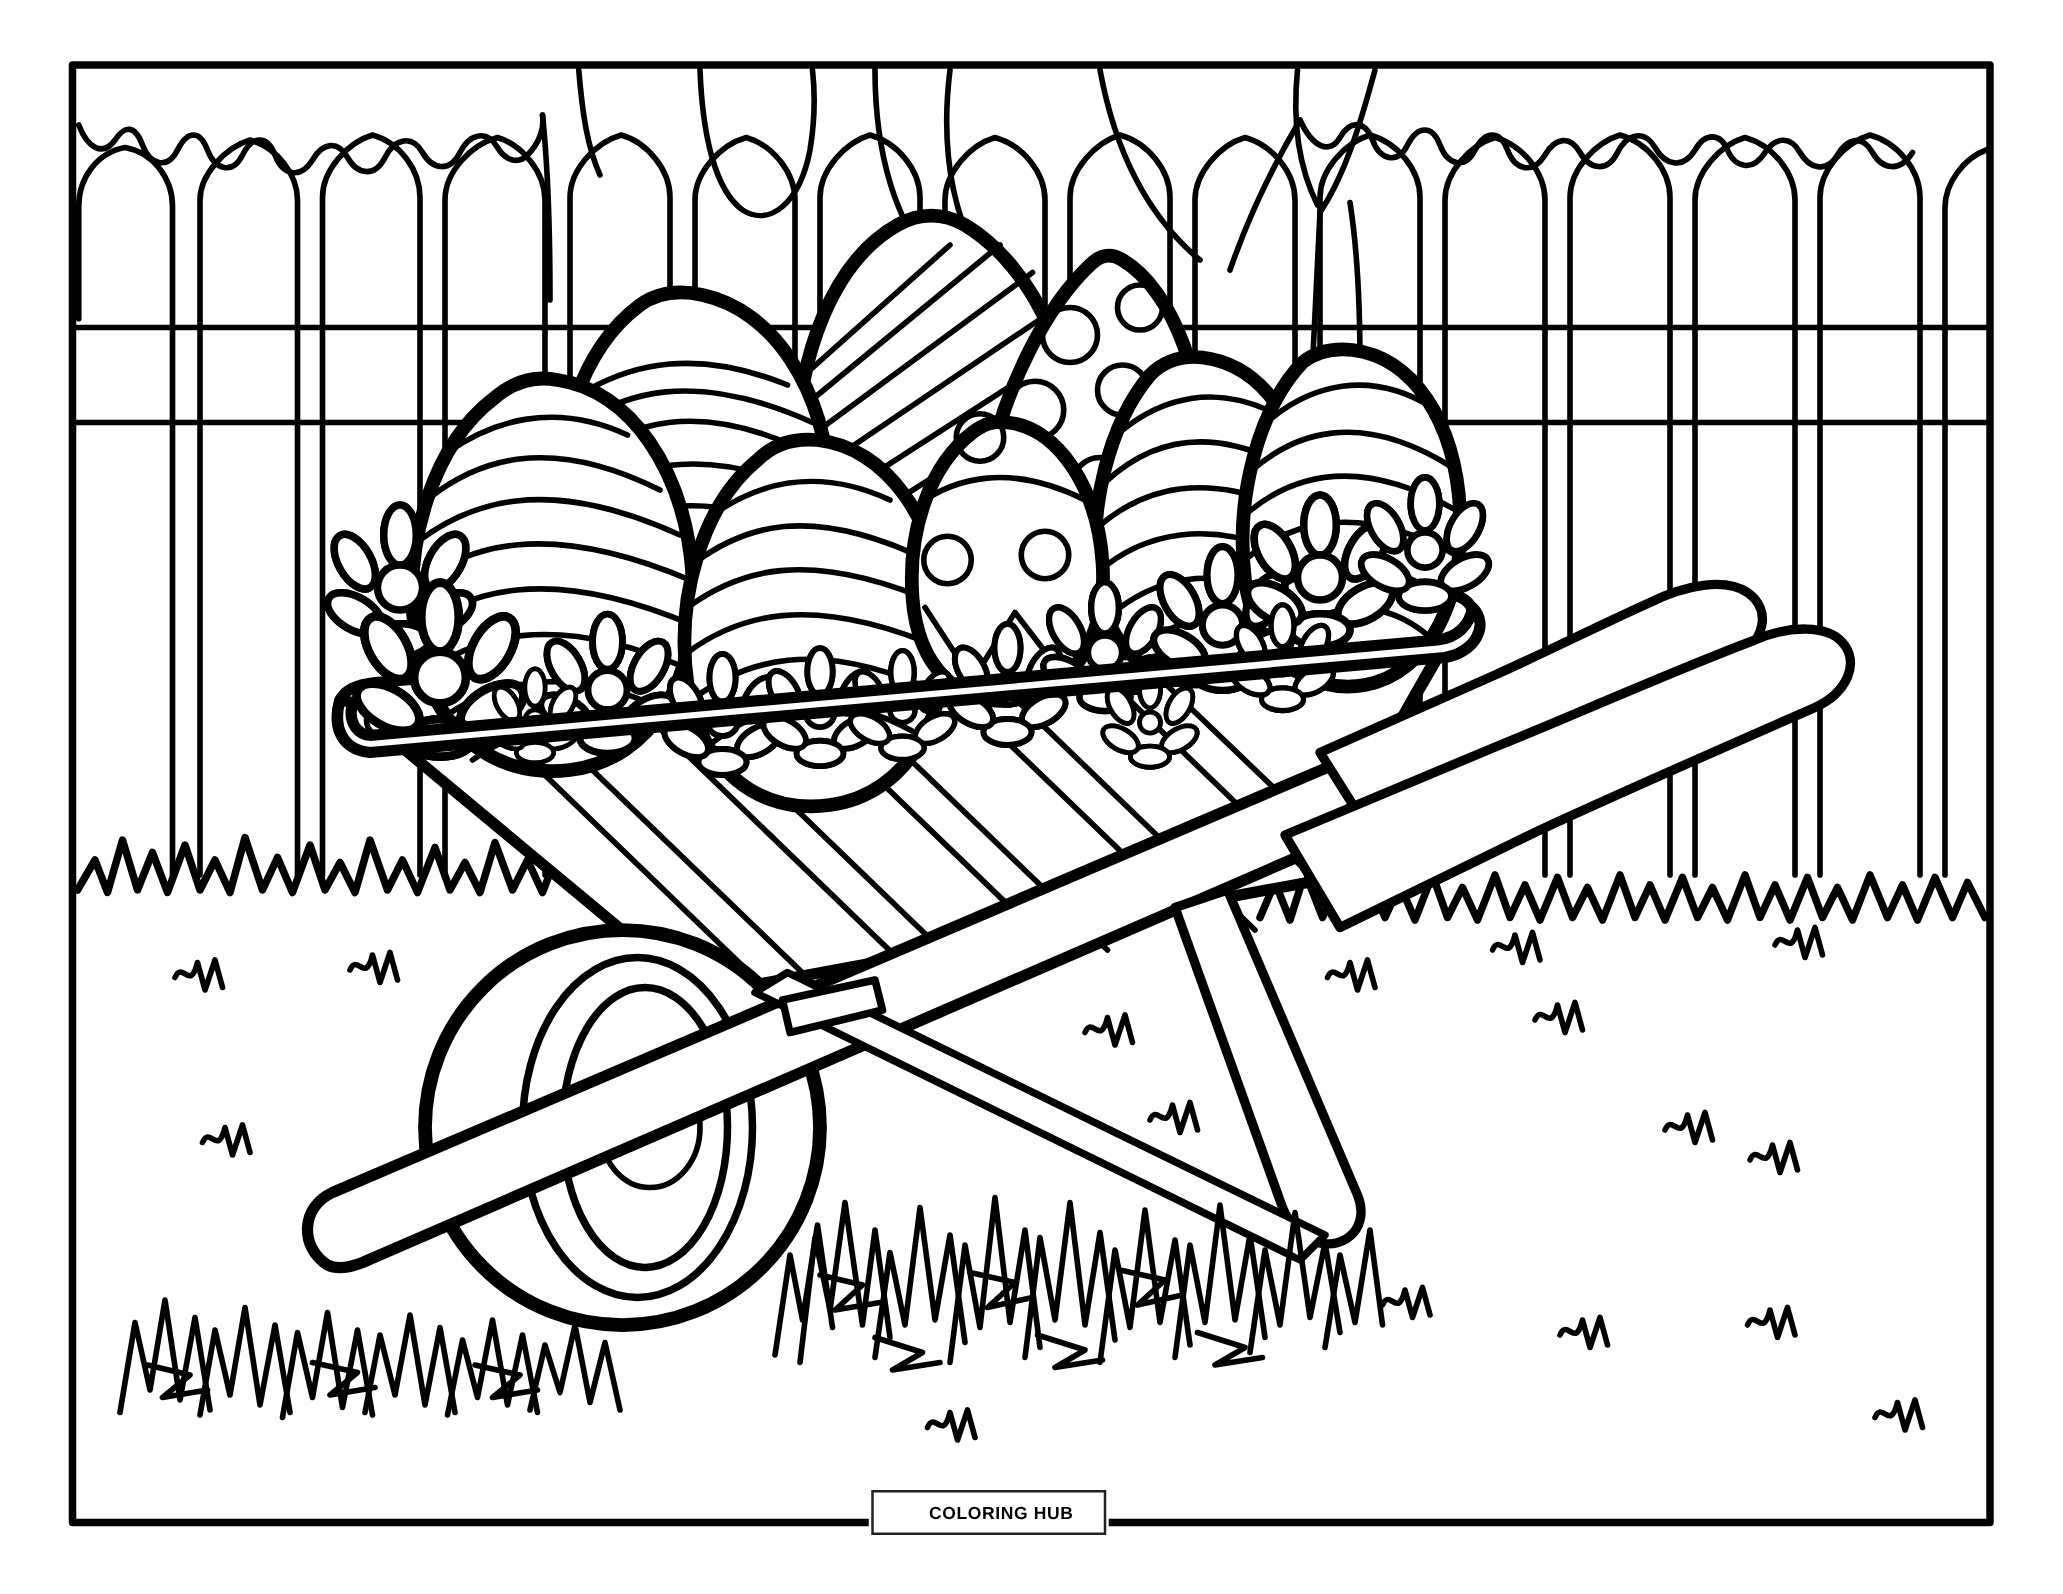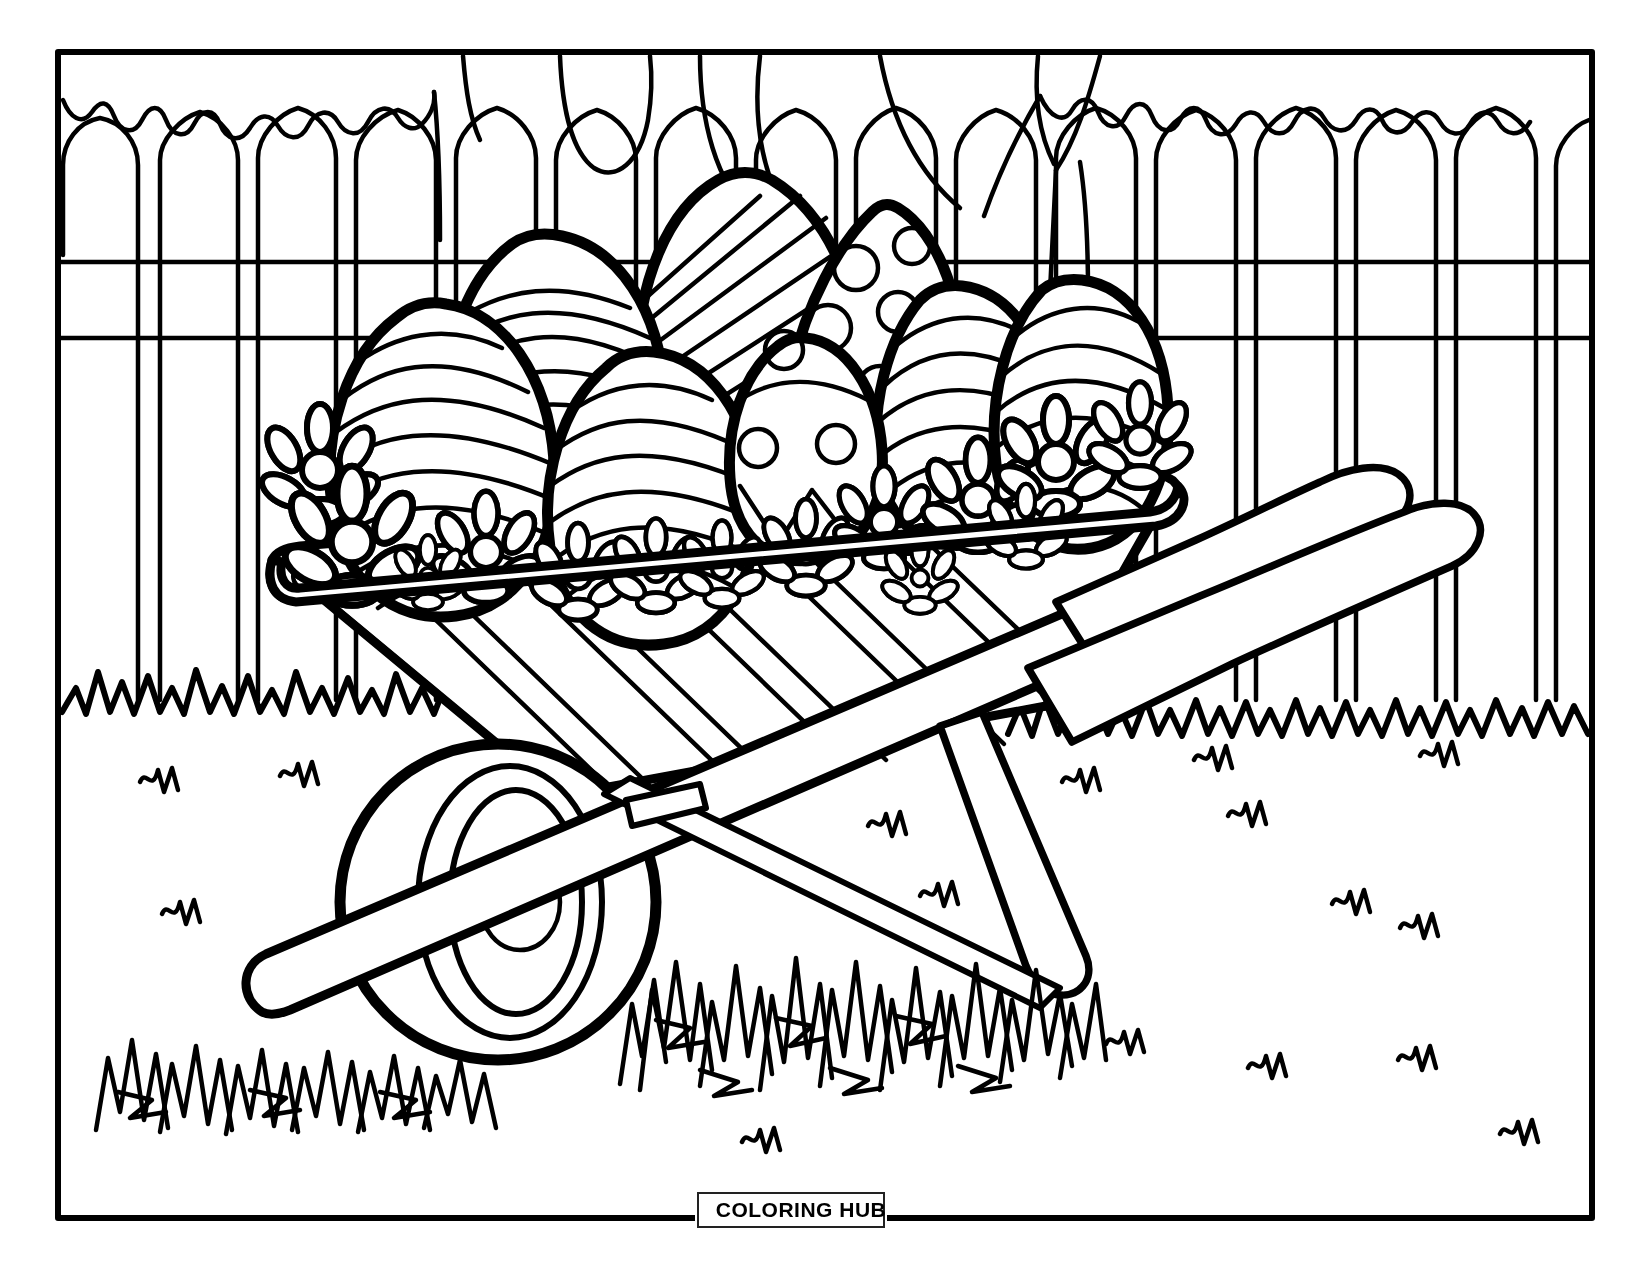--- a/index.html
+++ b/index.html
@@ -47,21 +47,21 @@
     box-sizing: border-box;
     background: #ffffff;
     border: 2px solid #222222;
     display: flex;
     align-items: center;
     justify-content: center;
   }
   #footer-badge span {
     font-family: "Liberation Sans", sans-serif;
     font-weight: bold;
-    font-size: 21px;
+    font-size: 14px;
     letter-spacing: 0.5px;
     color: #000000;
     white-space: nowrap;
     margin-left: 20px;
   }
 </style>
 </head>
 <body>
 
 <div id="page">

